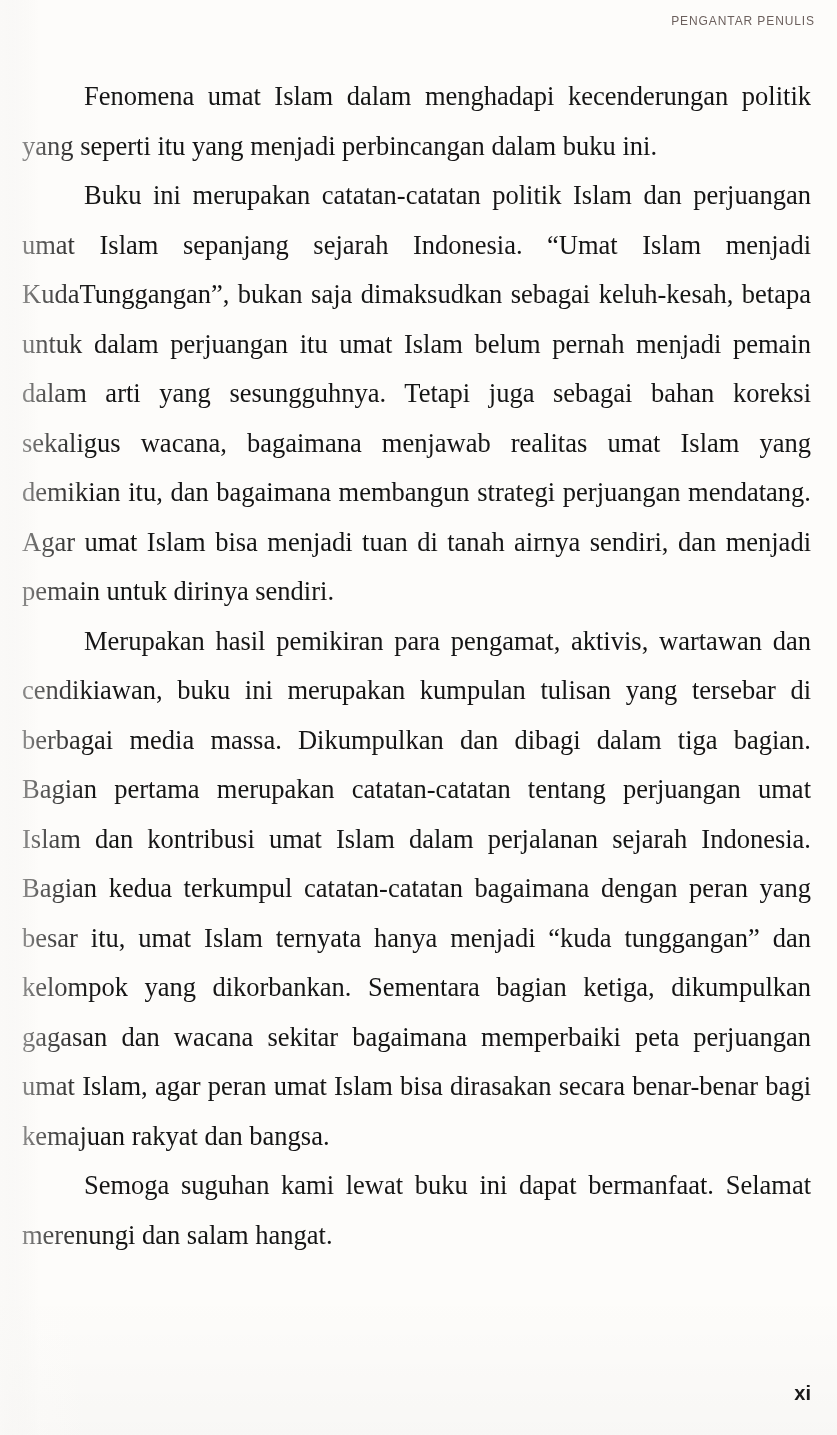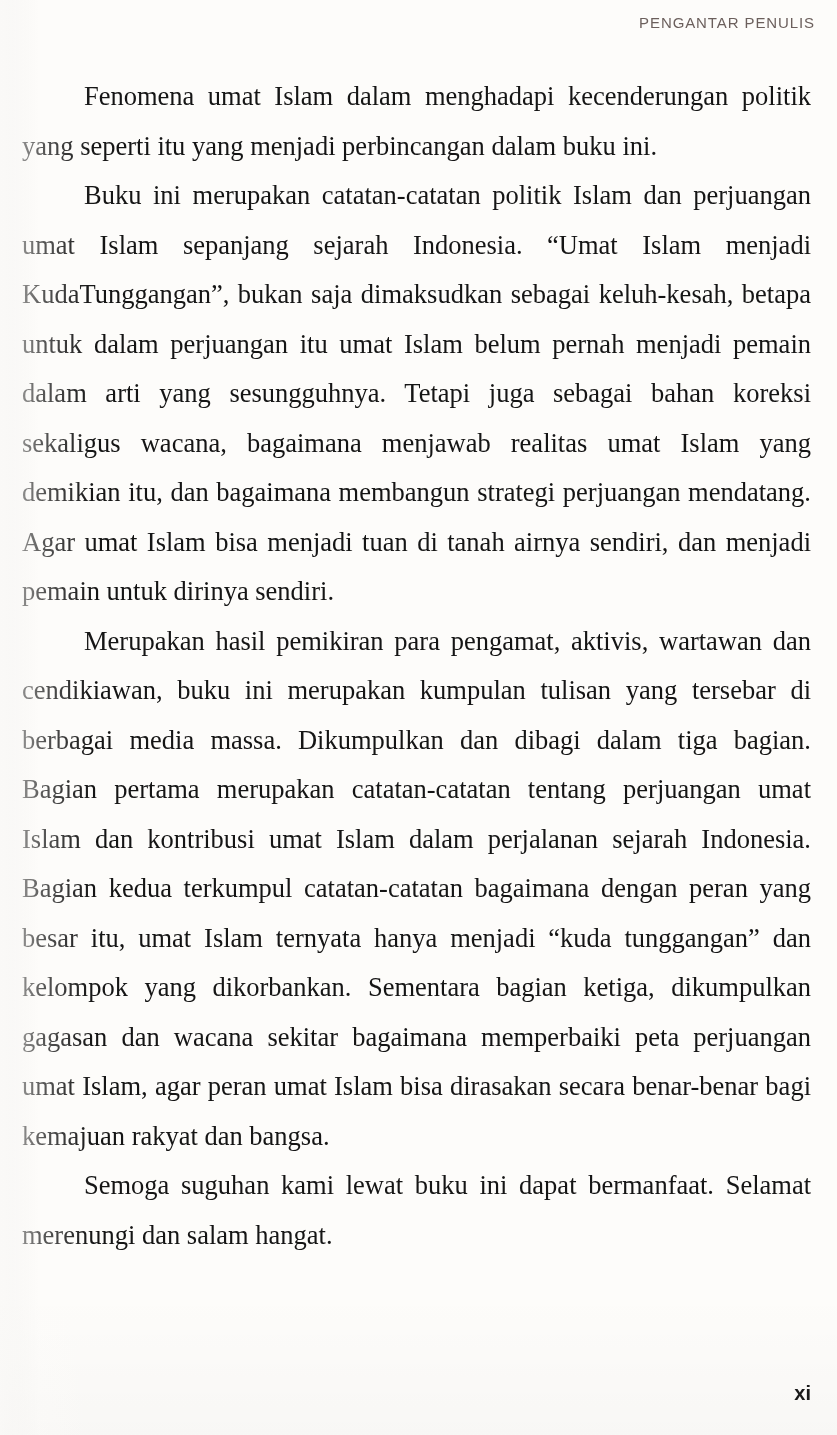--- a/index.html
+++ b/index.html
@@ -22,21 +22,21 @@
     background:
       linear-gradient(to right, rgba(0,0,0,0.05) 0px, rgba(0,0,0,0.0) 40px),
       linear-gradient(to bottom, rgba(255,255,255,0) 90%, rgba(0,0,0,0.02) 100%),
       #fdfcfa;
   }
   .running-head {
     position: absolute;
     top: 14px;
     right: 22px;
     font-family: "Liberation Sans", sans-serif;
-    font-size: 15px;
+    font-size: 12px;
     letter-spacing: 0.9px;
     color: #6b5f5c;
   }
   .content {
     position: absolute;
     left: 22px;
     right: 26px;
     top: 72px;
   }
   p {

